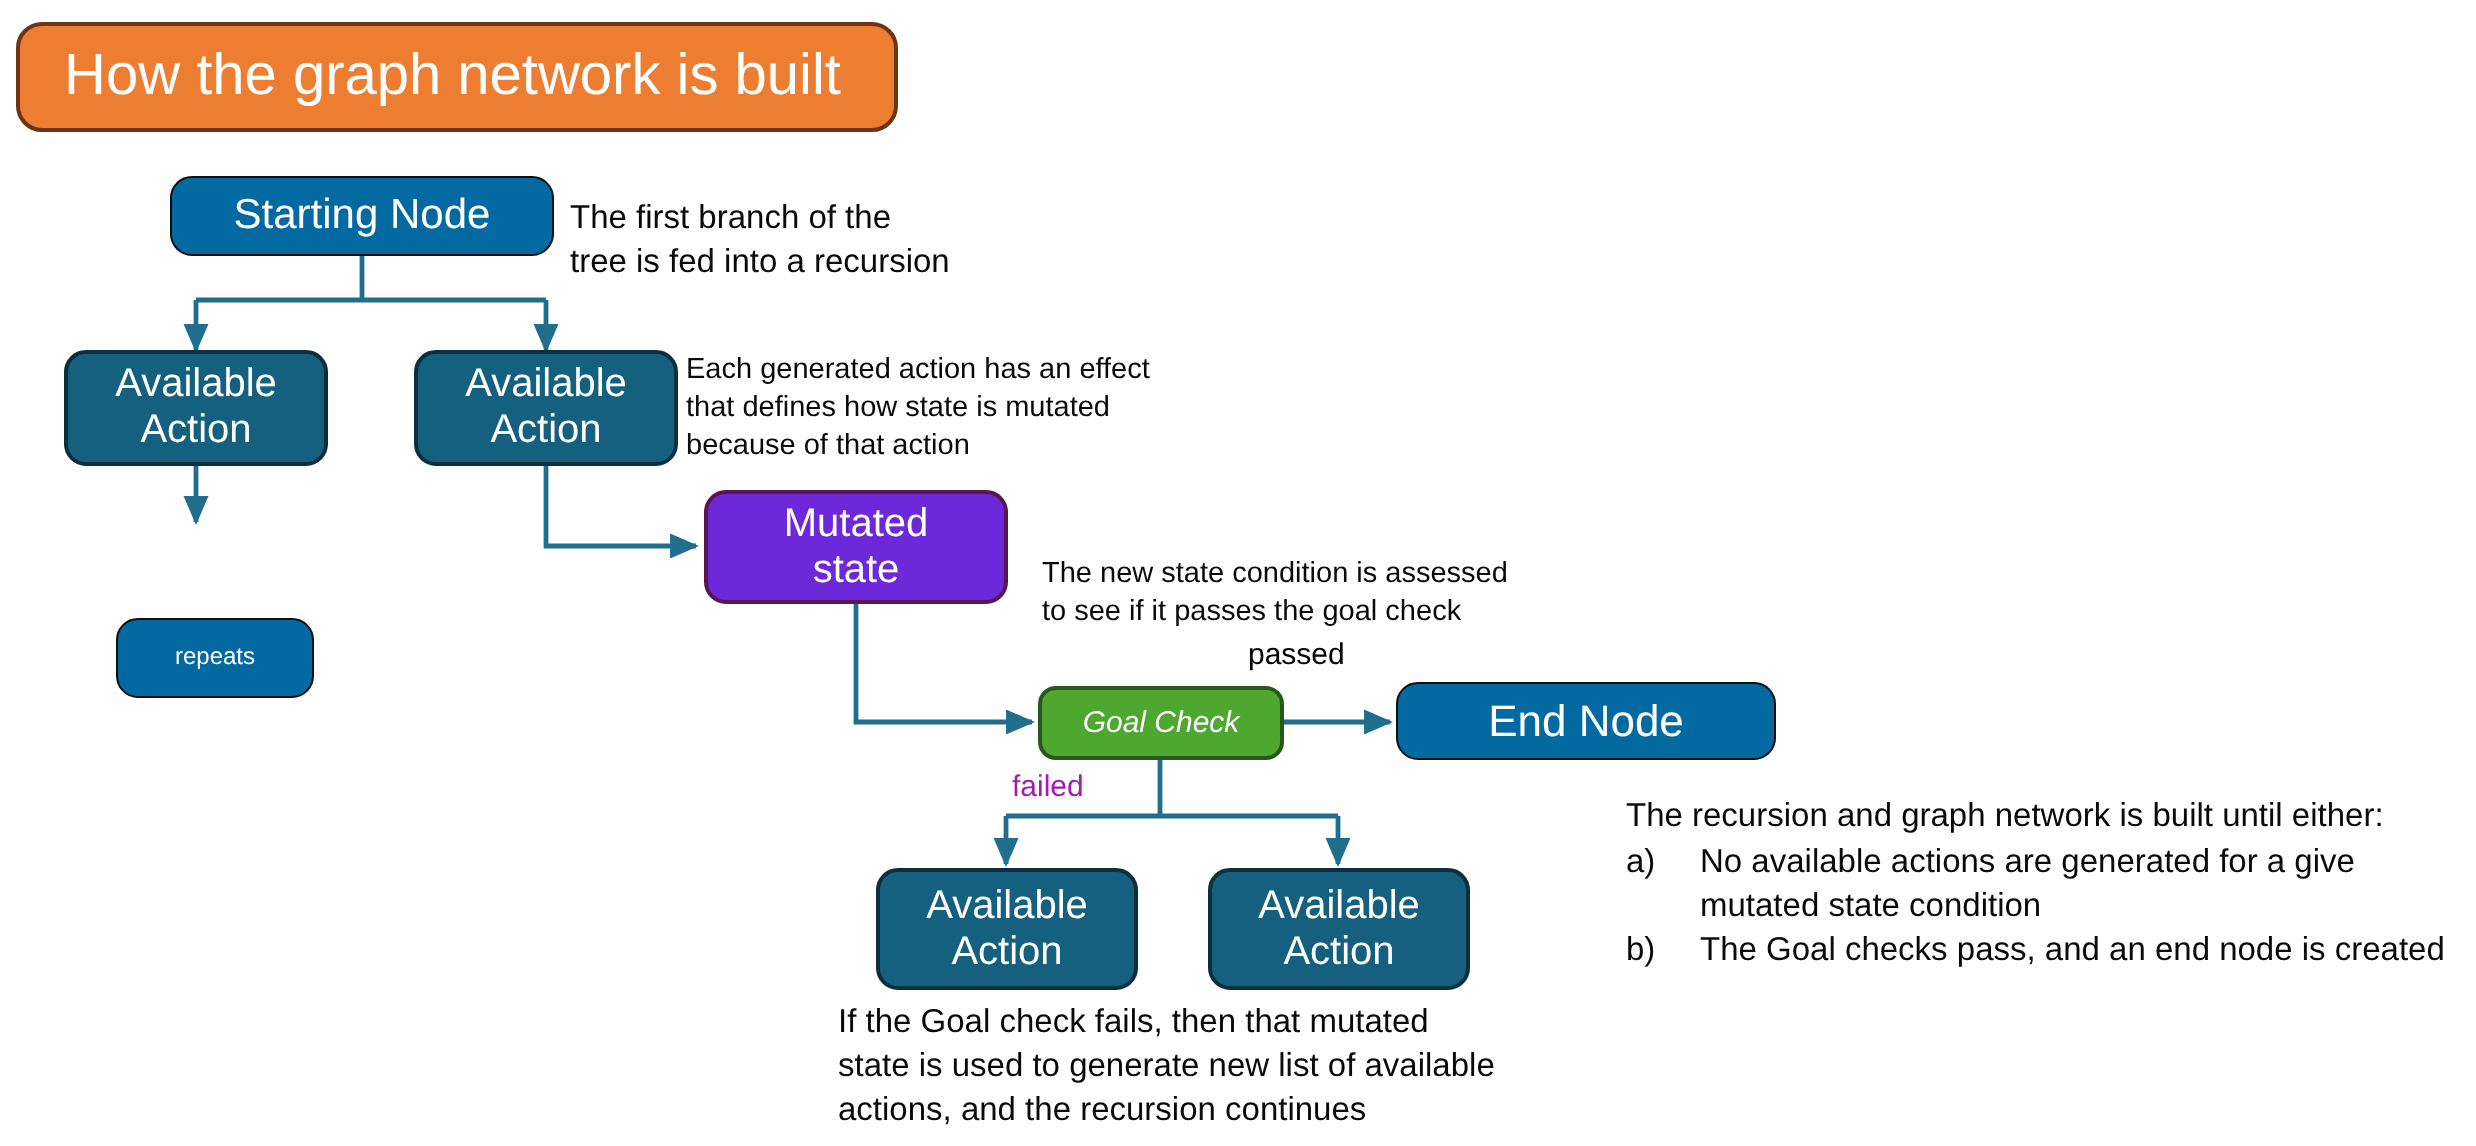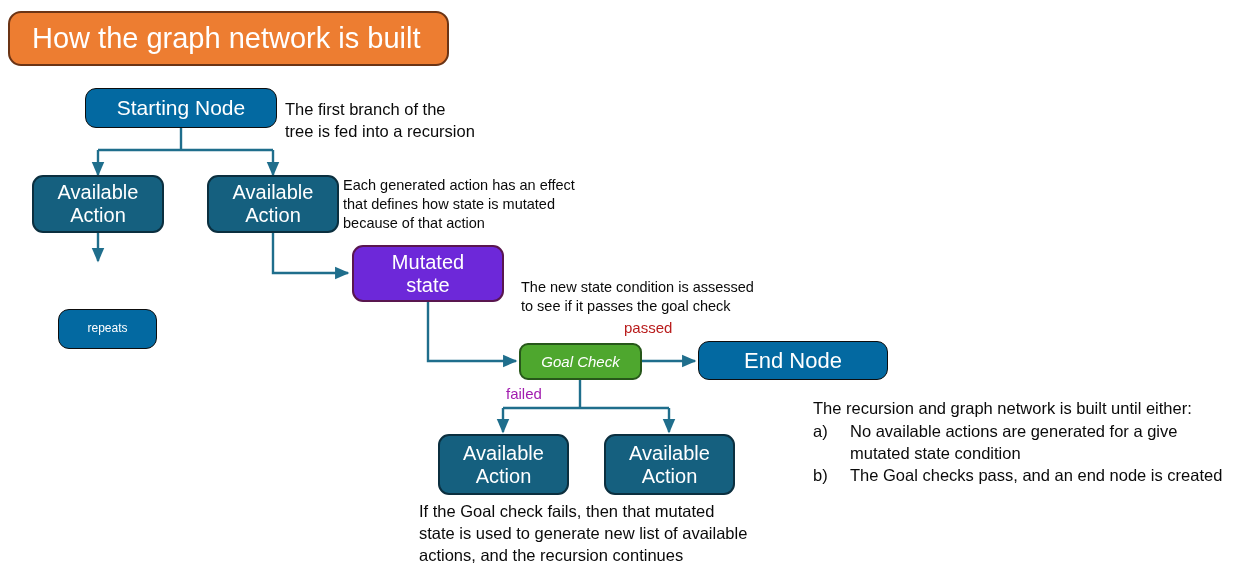--- a/index.html
+++ b/index.html
@@ -75,21 +75,21 @@
   }
   .ann-lg {
     font-size: 16.5px;
     line-height: 1.33;
   }
   .edge-label {
     position: absolute;
     font-size: 15px;
     font-weight: 400;
   }
-  .lbl-passed { color: #b91c1c; }
+  .lbl-passed { color: #000000; }
   .lbl-failed { color: #a21caf; }
   
   .list-block {
     position: absolute;
     color: #0a0a0a;
     font-size: 16.5px;
     line-height: 1.33;
   }
   .list-intro { margin-bottom: 1px; }
   .list-row {

